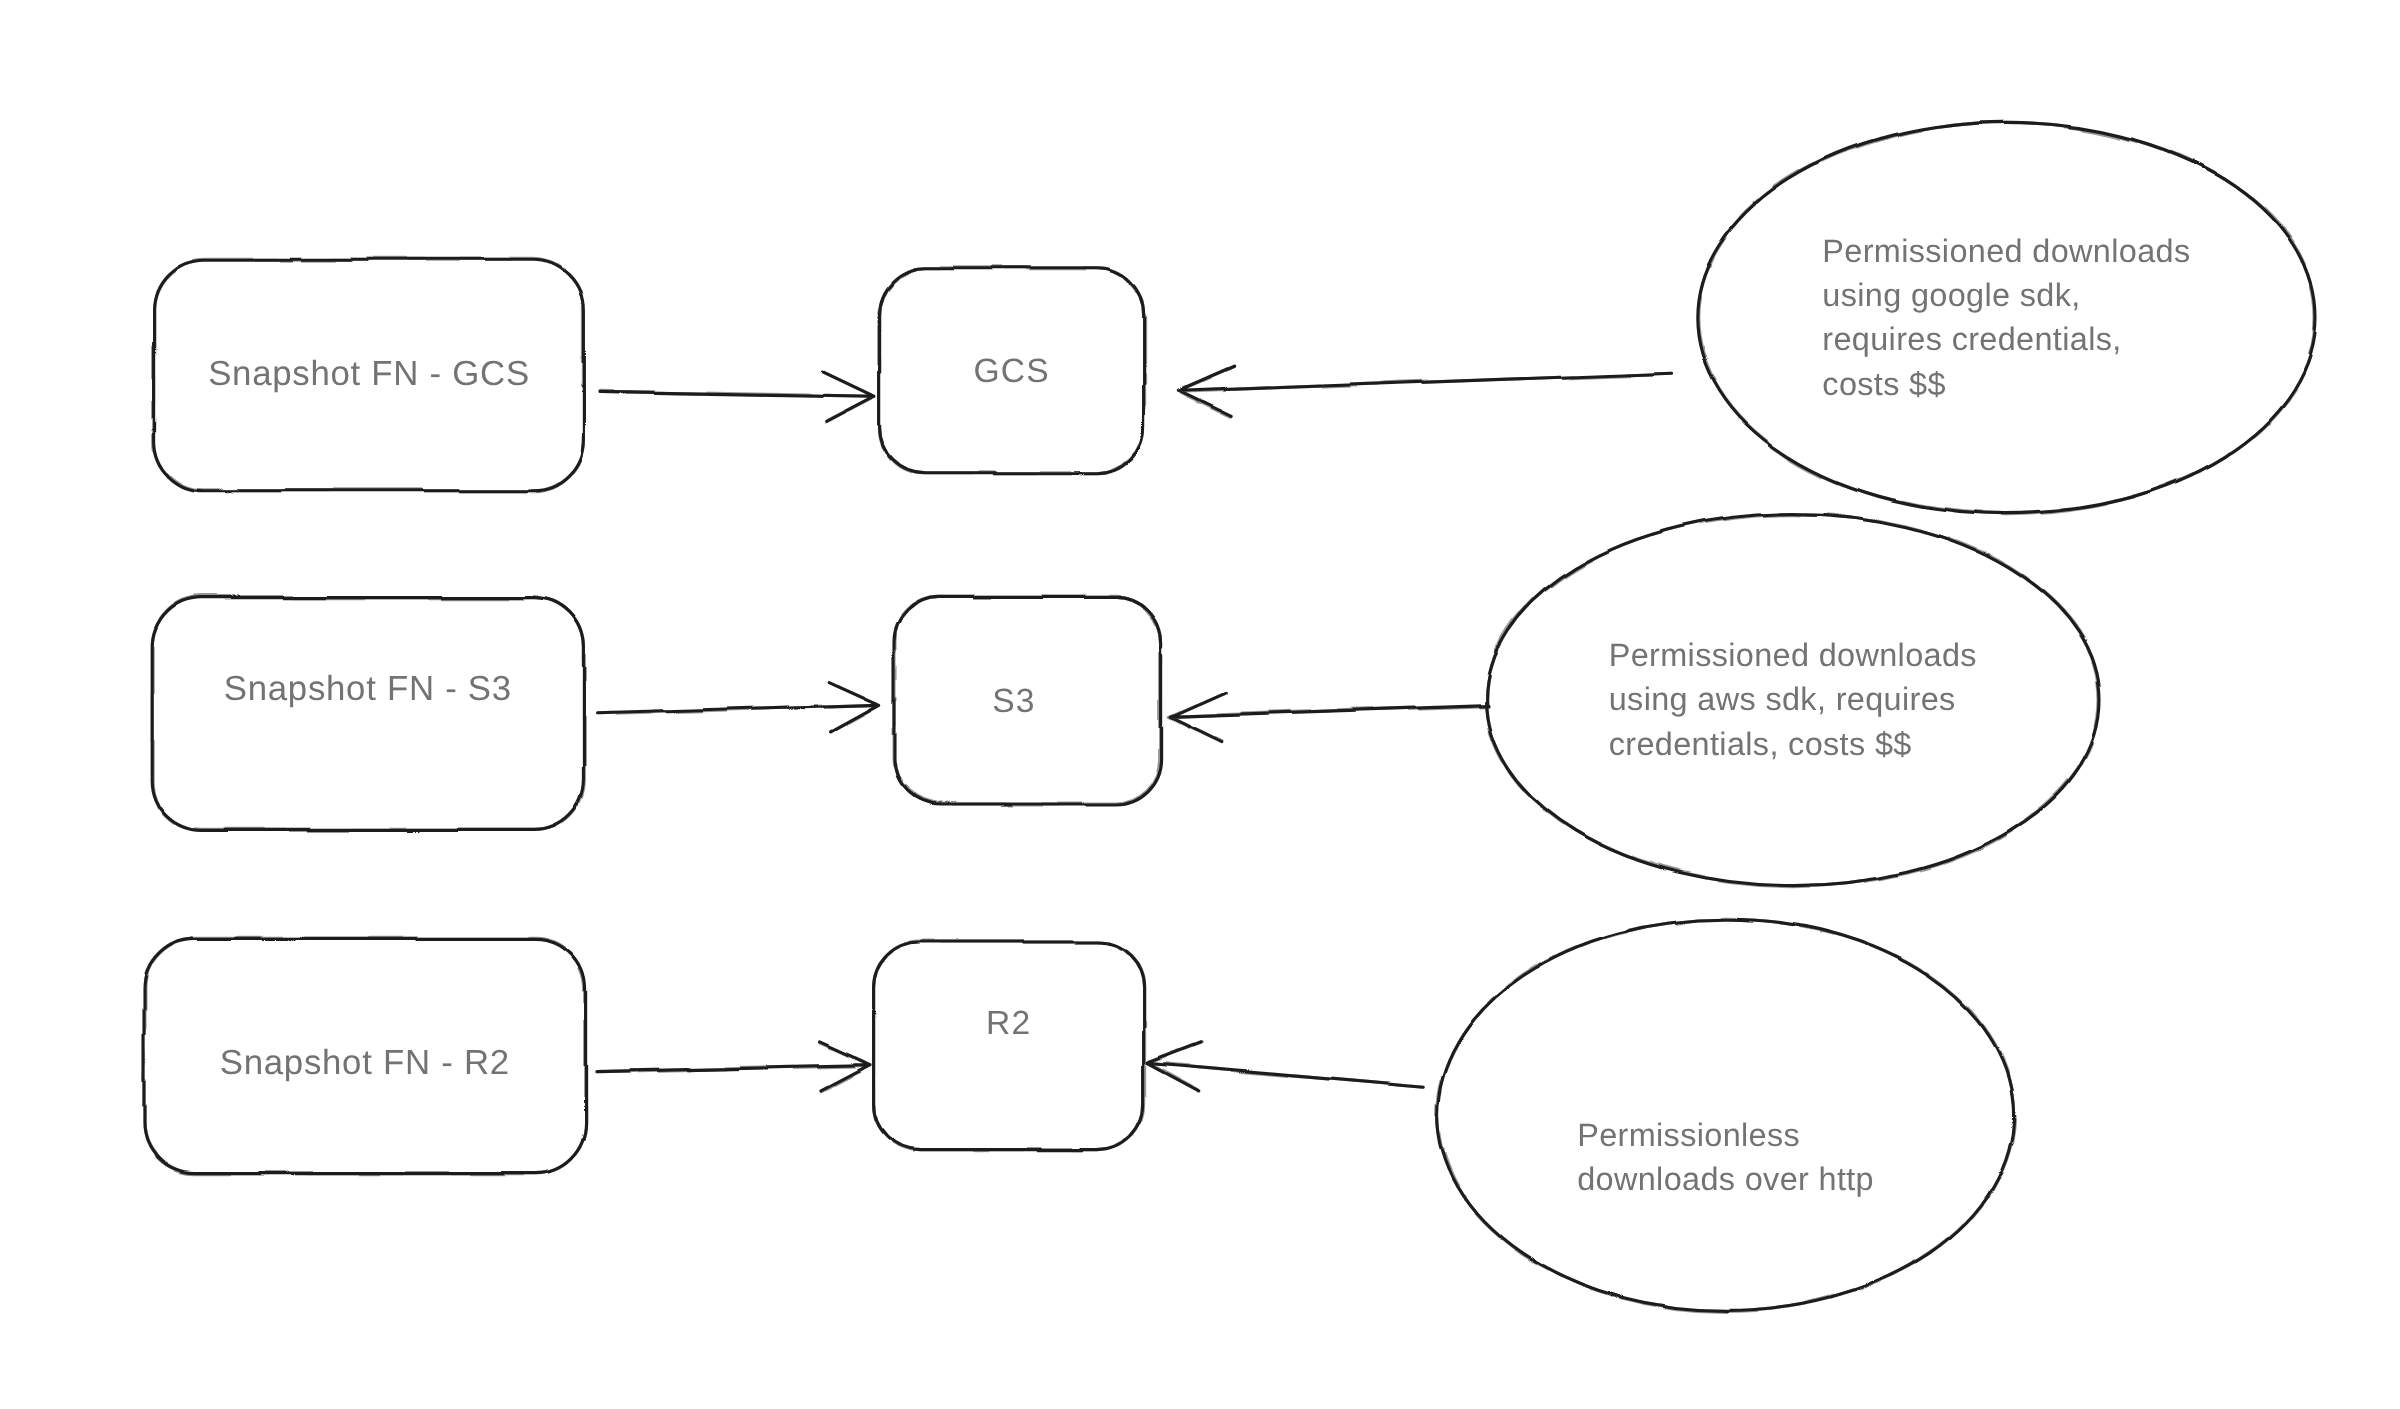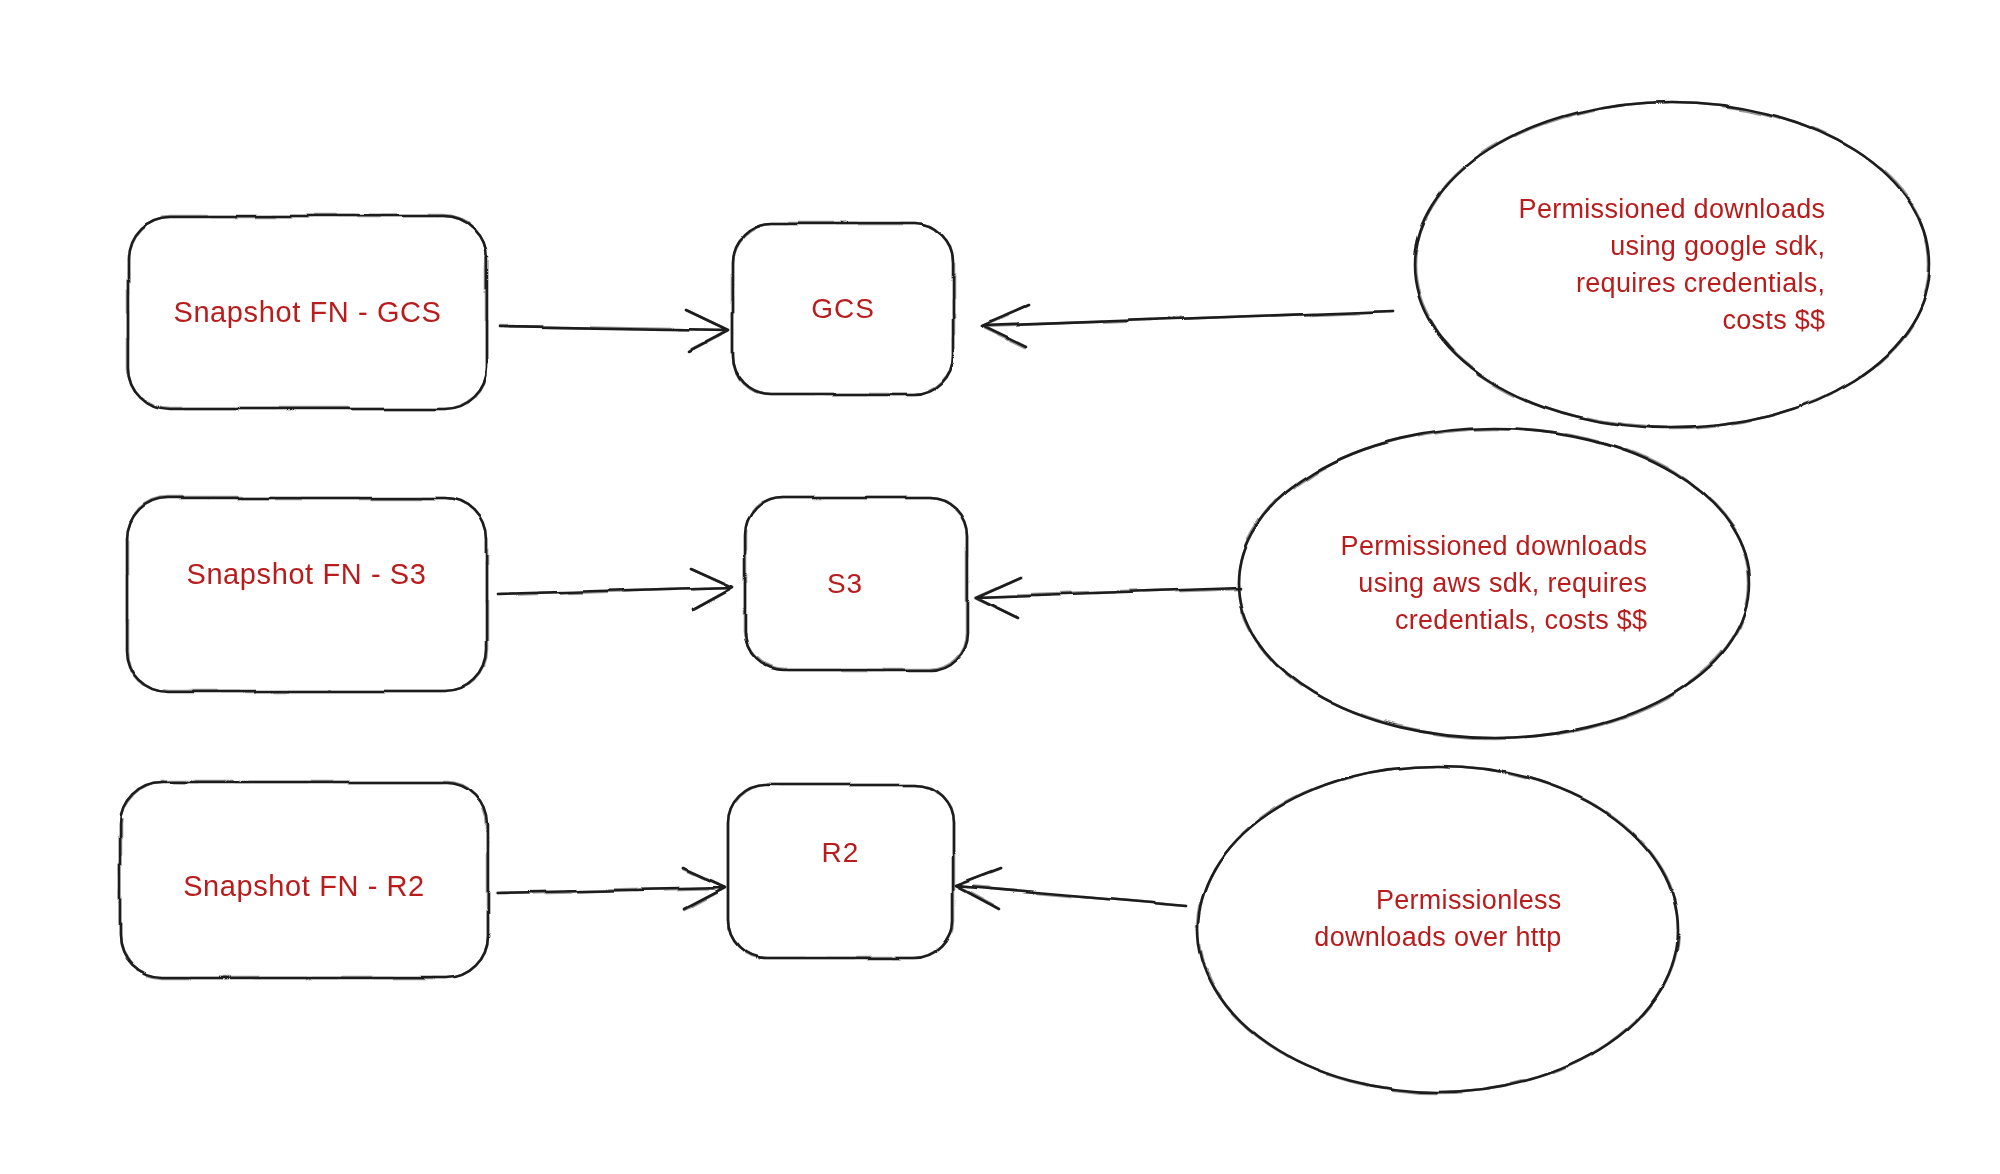--- a/index.html
+++ b/index.html
@@ -29,22 +29,22 @@
     stroke-linejoin: round;
   }
   .pass2 {
     opacity: 0.45;
   }
   .txt {
     position: absolute;
     display: flex;
     align-items: center;
     justify-content: center;
-    text-align: right;
-    color: #b91c1c;
+    text-align: left;
+    color: #737373;
     pointer-events: none;
   }
   .node-label {
     font-size: 29px;
     letter-spacing: 0.6px;
   }
   .bucket-label {
     font-size: 28px;
     letter-spacing: 1px;
   }
@@ -106,16 +106,16 @@
 costs $$</div>
 
   <div class="txt node-label" style="left:126px;top:498px;width:361px;height:152px;">Snapshot FN - S3</div>
   <div class="txt bucket-label" style="left:745px;top:497px;width:200px;height:173px;">S3</div>
   <div class="txt note-text" style="left:1238px;top:428px;width:512px;height:310px;">Permissioned downloads
 using aws sdk, requires
 credentials, costs $$</div>
 
   <div class="txt node-label" style="left:120px;top:782px;width:368px;height:208px;">Snapshot FN - R2</div>
   <div class="txt bucket-label" style="left:728px;top:785px;width:225px;height:136px;">R2</div>
-  <div class="txt note-text" style="left:1198px;top:756px;width:480px;height:326px;">Permissionless
+  <div class="txt note-text" style="left:1198px;top:802px;width:480px;height:326px;">Permissionless
 downloads over http</div>
 
 </div>
 
 </body></html>

